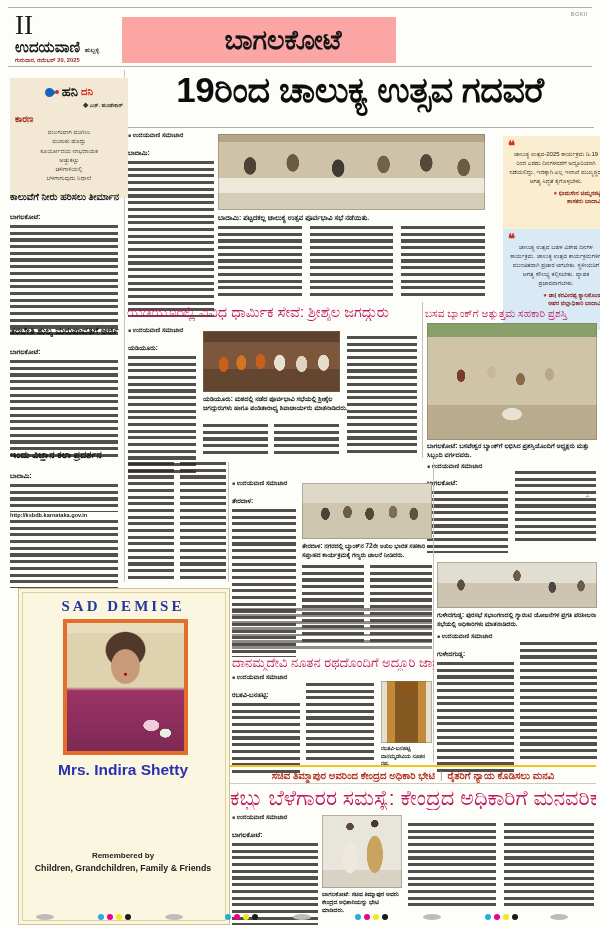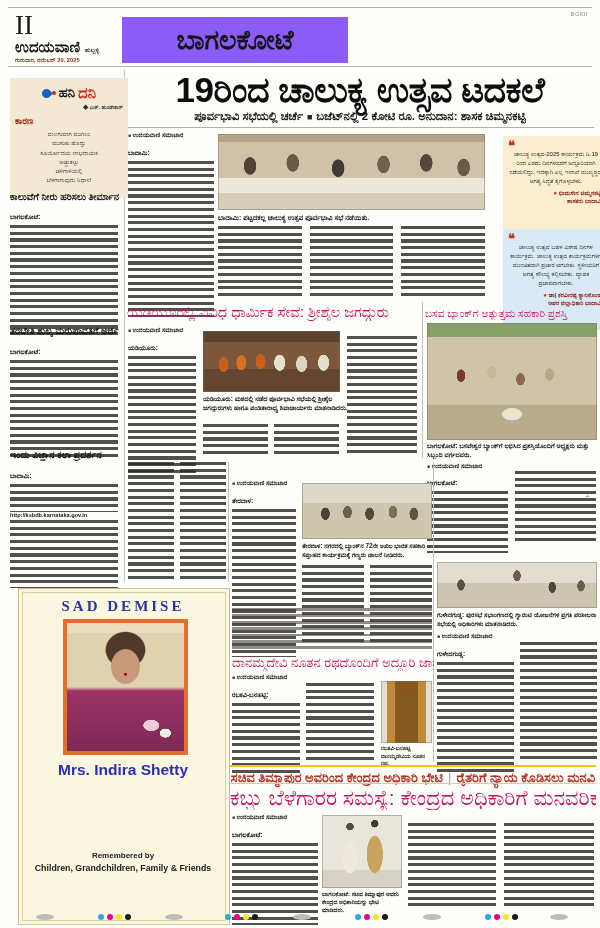--- a/index.html
+++ b/index.html
@@ -15,46 +15,46 @@
   .byl-sq{color:#444;font-size:5px;}
   .cap{font-size:7px;font-weight:700;color:#141414;line-height:1.35;}
   .headline-k{font-weight:400;color:#be185d;white-space:nowrap;overflow:hidden;}
   .photo{box-shadow:0 0 0 1px rgba(120,110,95,.45) inset;}
   
   .pgnum{font-family:"Liberation Serif",serif;font-size:27px;line-height:.9;color:#1a1a1a;}
   .mast-name{font-size:15px;font-weight:700;color:#171717;}
   .mast-city{font-size:6px;font-weight:700;color:#333;}
   .mast-date{font-size:5.8px;font-weight:700;color:#9a2a18;margin-top:1px;}
   .edition{font-size:5.5px;color:#8a8a8a;letter-spacing:.5px;}
-  .banner{background:#8b5cf6;display:flex;align-items:center;justify-content:center;}
+  .banner{background:#fca5a5;display:flex;align-items:center;justify-content:center;padding-left:48px;}
   .banner-text{font-size:27px;font-weight:700;color:#151515;white-space:nowrap;}
   .lead-headline{font-size:35px;font-weight:700;color:#0d0d0d;text-align:center;letter-spacing:-.5px;white-space:nowrap;}
   .subhead{font-size:11.5px;font-weight:700;color:#141414;text-align:center;white-space:nowrap;}
   .subhead .sep{color:#222;font-size:9px;padding:0 4px;}
   
   .qbox{padding:14px 6px 5px 6px;font-size:6px;line-height:1.5;color:#222;text-align:center;}
   .qbox .qmark{position:absolute;left:5px;top:3px;color:#cf3318;font-size:13px;font-weight:700;line-height:1;}
   .qattr{margin-top:3px;font-size:6px;font-weight:700;color:#8a2318;text-align:right;line-height:1.35;}
   .qattr .dot{color:#cf3318;}
   .qbox-cream{background:#fbeed0;}
   .qbox-blue{background:#d9e9f6;}
   
   .hani-box{background:#f2e8d3;padding:6px 5px 4px 5px;}
   .hani-logo{display:flex;align-items:center;gap:3px;justify-content:center;}
   .drop{width:9px;height:9px;background:#1663bb;border-radius:50% 0 50% 50%;transform:rotate(45deg);display:inline-block;}
   .drop-dot{width:4px;height:4px;background:#d22b1a;border-radius:50%;display:inline-block;margin-left:-2px;}
   .hani-k{font-size:13px;font-weight:700;color:#111;}
-  .dani-k{font-size:15px;font-weight:700;color:#d22b1a;}
+  .dani-k{font-size:10px;font-weight:700;color:#d22b1a;}
   .hani-author{font-size:5.3px;font-weight:700;color:#333;text-align:right;margin-top:2px;}
   .poem-title{font-size:9px;font-weight:700;color:#a02010;text-align:left;margin-top:5px;}
   .poem{font-size:6px;color:#333;text-align:center;line-height:1.55;margin-top:3px;}
   .leftcol-head{font-size:9.5px;font-weight:700;color:#101010;line-height:1.15;white-space:nowrap;overflow:hidden;}
   .url-line{font-size:5.6px;font-weight:700;color:#1a1a1a;white-space:nowrap;overflow:hidden;}
   
-  .kicker{font-size:13px;font-weight:700;color:#b03020;text-align:center;white-space:nowrap;}
+  .kicker{font-size:10px;font-weight:700;color:#b03020;text-align:center;white-space:nowrap;}
   .kicker .ksep{color:#999;padding:0 5px;font-weight:400;}
   
   .obit{background:#fbf6df;border:1px solid #cfc091;box-shadow:inset 0 0 0 3px #fbf6df, inset 0 0 0 4px #ddd0a0;}
   .obit-title{font-family:"Liberation Serif",serif;font-size:15px;font-weight:700;letter-spacing:3px;color:#27379e;text-align:center;}
   .obit-photo{border:4px solid #e2702c;}
   .obit-name{font-size:15.5px;font-weight:700;color:#2b2fb0;text-align:center;}
   .obit-lines{font-family:"Liberation Serif",serif;font-style:italic;font-size:8.8px;color:#1c1c1c;text-align:center;line-height:1.6;}
   .obit-rem1{font-size:8px;font-weight:700;color:#222;text-align:center;}
   .obit-rem2{font-size:8.8px;font-weight:700;color:#222;text-align:center;}
   
@@ -81,24 +81,21 @@
     <div class="mast-date">ಗುರುವಾರ, ನವೆಂಬರ್ 20, 2025</div>
   </div>
 
   <div class="abs banner" style="left:122px;top:17px;width:226px;height:46px">
     <span class="banner-text">ಬಾಗಲಕೋಟೆ</span>
   </div>
   <div class="abs hrule" style="left:8px;top:66px;width:584px"></div>
 
   <div class="abs vrule" style="left:124px;top:70px;height:512px"></div>
 
-  <div class="abs lead-headline" style="left:126px;top:70px;width:468px">19ರಿಂದ ಚಾಲುಕ್ಯ ಉತ್ಸವ ಟದಕಲೆ</div>
-  <div class="abs subhead" style="left:126px;top:110px;width:468px">
-    <span>ಪೂರ್ವಭಾವಿ ಸಭೆಯಲ್ಲಿ ಚರ್ಚೆ</span><span class="sep">■</span><span>ಬಜೆಟ್‌ನಲ್ಲಿ 2 ಕೋಟಿ ರೂ. ಅನುದಾನ: ಶಾಸಕ ಚಿಮ್ಮನಕಟ್ಟಿ</span>
-  </div>
+  <div class="abs lead-headline" style="left:126px;top:70px;width:468px">19ರಿಂದ ಚಾಲುಕ್ಯ ಉತ್ಸವ ಗದವರೆ</div>
   <div class="abs hrule" style="left:124px;top:127px;width:470px"></div>
 
   <div class="abs byl" style="left:128px;top:131px">
     <span class="byl-sq">■</span> <span>ಉದಯವಾಣಿ ಸಮಾಚಾರ</span>
   </div>
   <div class="abs" style="left:128px;top:141px;width:86px">
     <span class="dateline">ಬಾದಾಮಿ:</span>
     <div class="sim" style="height:156px;margin-top:2px"></div>
   </div>
 

